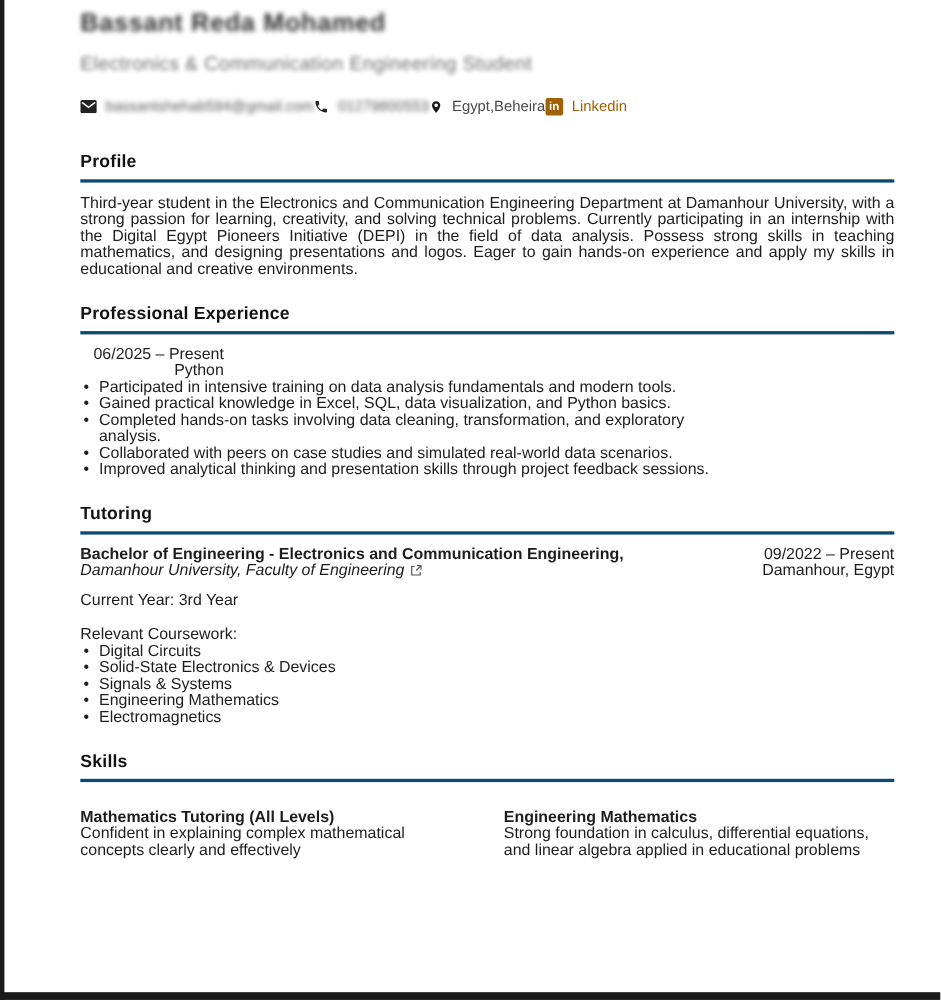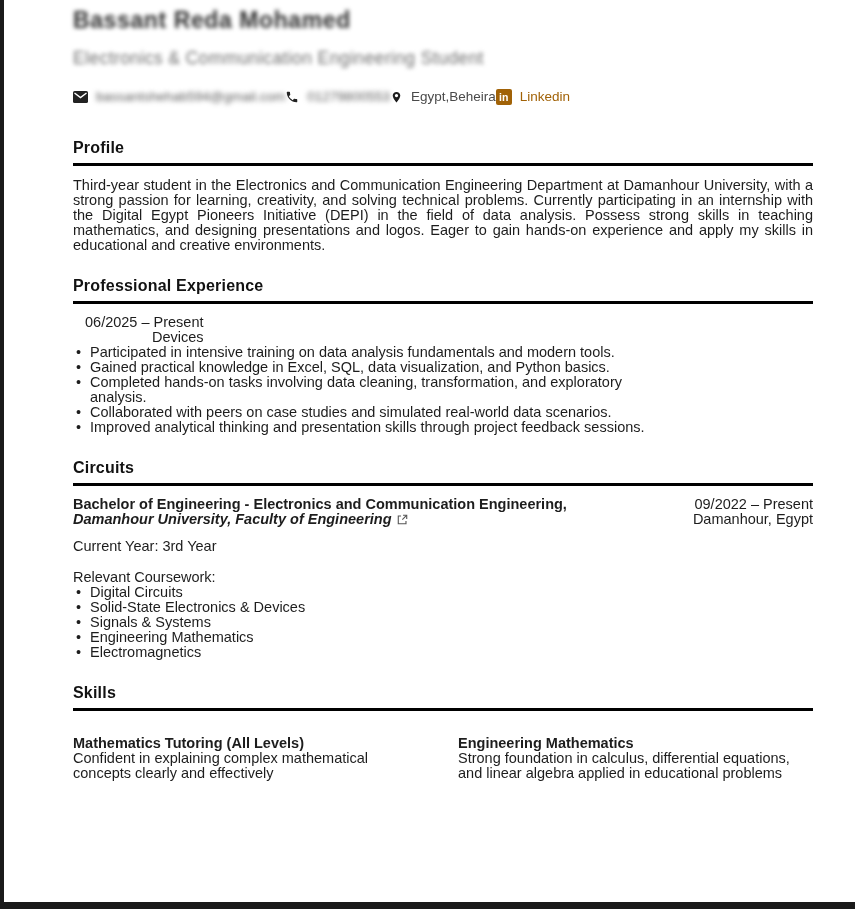--- a/index.html
+++ b/index.html
@@ -32,40 +32,40 @@
   .cicon{display:inline-flex;flex:none;}
   .li-badge{
     width:16px;height:16px;background:#a16207;border-radius:2px;color:#fff;
     font-size:10.5px;font-weight:700;display:inline-flex;align-items:center;justify-content:center;
     line-height:1;flex:none;
   }
 
   
   .sec-h{
     font-size:16px;font-weight:700;color:#121212;letter-spacing:.2px;
-    padding-bottom:5px;border-bottom:3px solid #000000;line-height:20px;
+    padding-bottom:5px;border-bottom:3px solid #0c4a6e;line-height:20px;
   }
   .mt-profile{margin-top:32px;}
   .mt-sec{margin-top:23px;}
 
   .body-text{font-size:14.5px;line-height:15px;color:#1d1d1d;}
   .profile-p{margin:12px 0 0;text-align:justify;}
 
   .entry-head{display:flex;justify-content:space-between;margin-top:11px;}
   .entry-left .etitle{font-weight:700;}
   .entry-left .eorg{font-style:italic;}
   .entry-right{text-align:right;white-space:nowrap;flex:none;padding-left:12px;}
 
   ul.bullets{margin:0;padding:0;list-style:none;max-width:572px;}
   ul.bullets li{position:relative;padding-left:17px;}
   ul.bullets li::before{content:"\2022";position:absolute;left:3px;top:0;}
   ul.bullets li.just{text-align:justify;}
 
   .edu-degree{font-weight:700;}
-  .edu-school{font-style:italic;font-weight:bold;}
+  .edu-school{font-style:italic;}
   .current-year{margin-top:12px;}
   .coursework-label{margin-top:16px;}
   ul.courses{margin:0;padding:0;list-style:none;}
   ul.courses li{position:relative;padding-left:17px;}
   ul.courses li::before{content:"\2022";position:absolute;left:3px;top:0;}
 
   .skills-grid{
     display:grid;grid-template-columns:1fr 1fr;column-gap:30px;margin-top:25px;
   }
   .skill-title{font-weight:700;}
@@ -114,32 +114,32 @@
     </span>
   </div>
 
   <div class="sec-h mt-profile">Profile</div>
   <p class="body-text profile-p">Third-year student in the Electronics and Communication Engineering Department at Damanhour University, with a strong passion for learning, creativity, and solving technical problems. Currently participating in an internship with the Digital Egypt Pioneers Initiative (DEPI) in the field of data analysis. Possess strong skills in teaching mathematics, and designing presentations and logos. Eager to gain hands-on experience and apply my skills in educational and creative environments.</p>
 
   <div class="sec-h mt-sec">Professional Experience</div>
   <div class="entry-head body-text">
     <div class="entry-right">
       <div>06/2025 – Present</div>
-      <div>Devices</div>
+      <div>Python</div>
     </div>
   </div>
   <ul class="bullets body-text">
     <li>Participated in intensive training on data analysis fundamentals and modern tools.</li>
     <li>Gained practical knowledge in Excel, SQL, data visualization, and Python basics.</li>
     <li>Completed hands-on tasks involving data cleaning, transformation, and exploratory analysis.</li>
     <li>Collaborated with peers on case studies and simulated real-world data scenarios.</li>
     <li class="just">Improved analytical thinking and presentation skills through project feedback sessions.</li>
   </ul>
 
-  <div class="sec-h mt-sec">Circuits</div>
+  <div class="sec-h mt-sec">Tutoring</div>
   <div class="entry-head body-text">
     <div class="entry-left">
       <div class="edu-degree">Bachelor of Engineering - Electronics and Communication Engineering,</div>
       <div>
         <span class="edu-school">Damanhour University, Faculty of Engineering</span><span class="ext-link">
             <svg width="11" height="11" viewBox="0 0 12 12">
               <path d="M4.4 2.2H1.4v8.4h8.4V7.6" fill="none" stroke="#555" stroke-width="1.2"></path>
               <path d="M6.6 1.4h4v4" fill="none" stroke="#555" stroke-width="1.2"></path>
               <path d="M10.4 1.6 5.8 6.2" fill="none" stroke="#555" stroke-width="1.2"></path>
             </svg>

